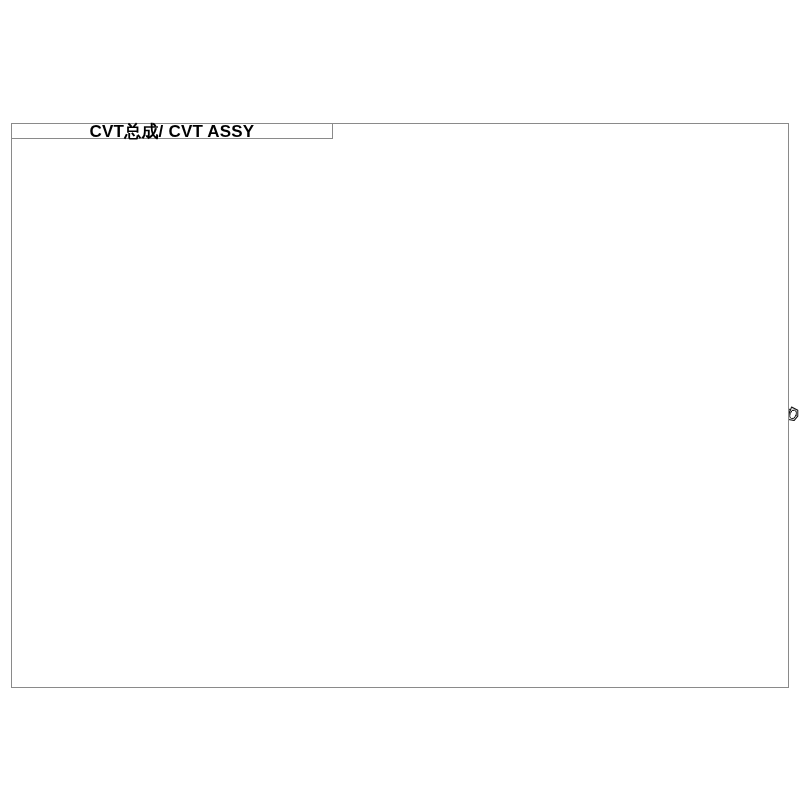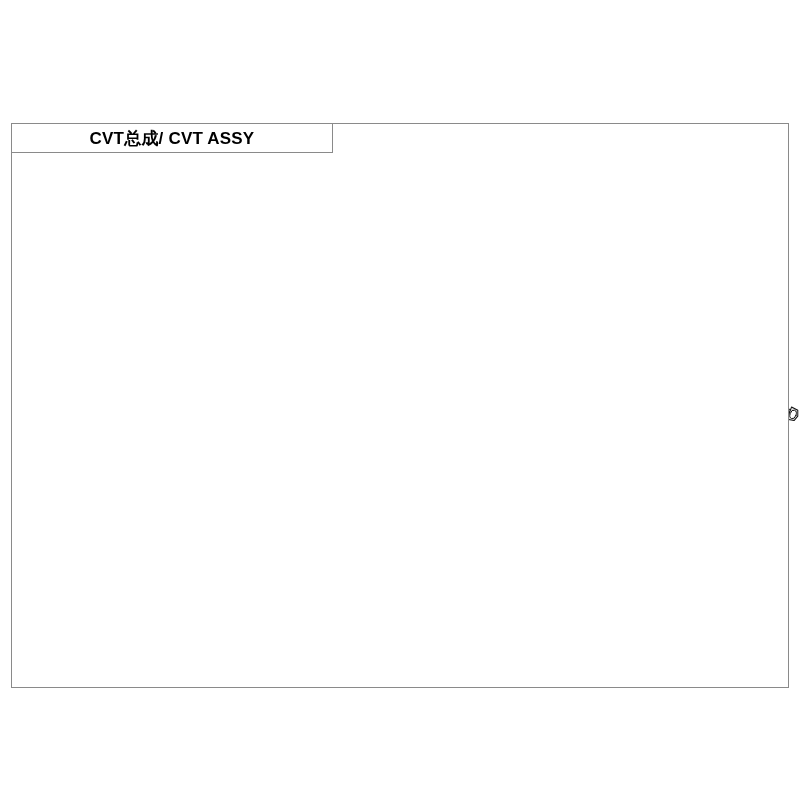--- a/index.html
+++ b/index.html
@@ -25,21 +25,21 @@
     height: 565px;
     border: 1.5px solid #8a8a8a;
     box-sizing: border-box;
     background: #ffffff;
   }
   #title-box {
     position: absolute;
     left: 11px;
     top: 123px;
     width: 322px;
-    height: 30px;
+    height: 16px;
     border: 1.5px solid #8a8a8a;
     box-sizing: border-box;
     background: #ffffff;
     display: flex;
     align-items: center;
     justify-content: center;
     z-index: 20;
   }
   #title-text {
     font-family: "Liberation Sans", "DejaVu Sans", sans-serif;

